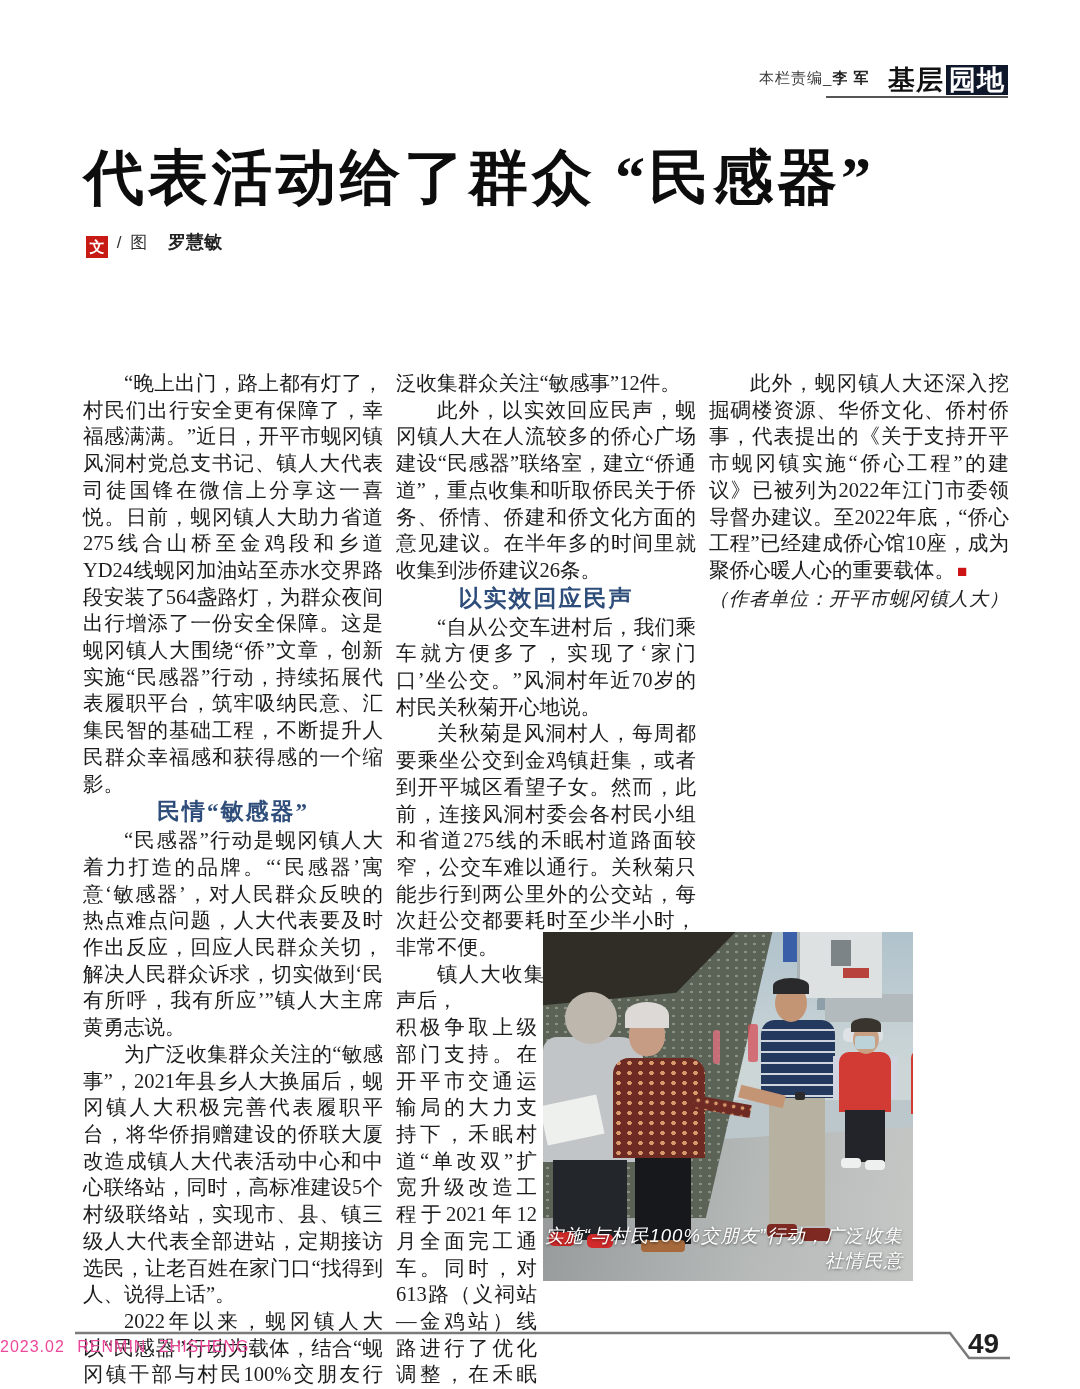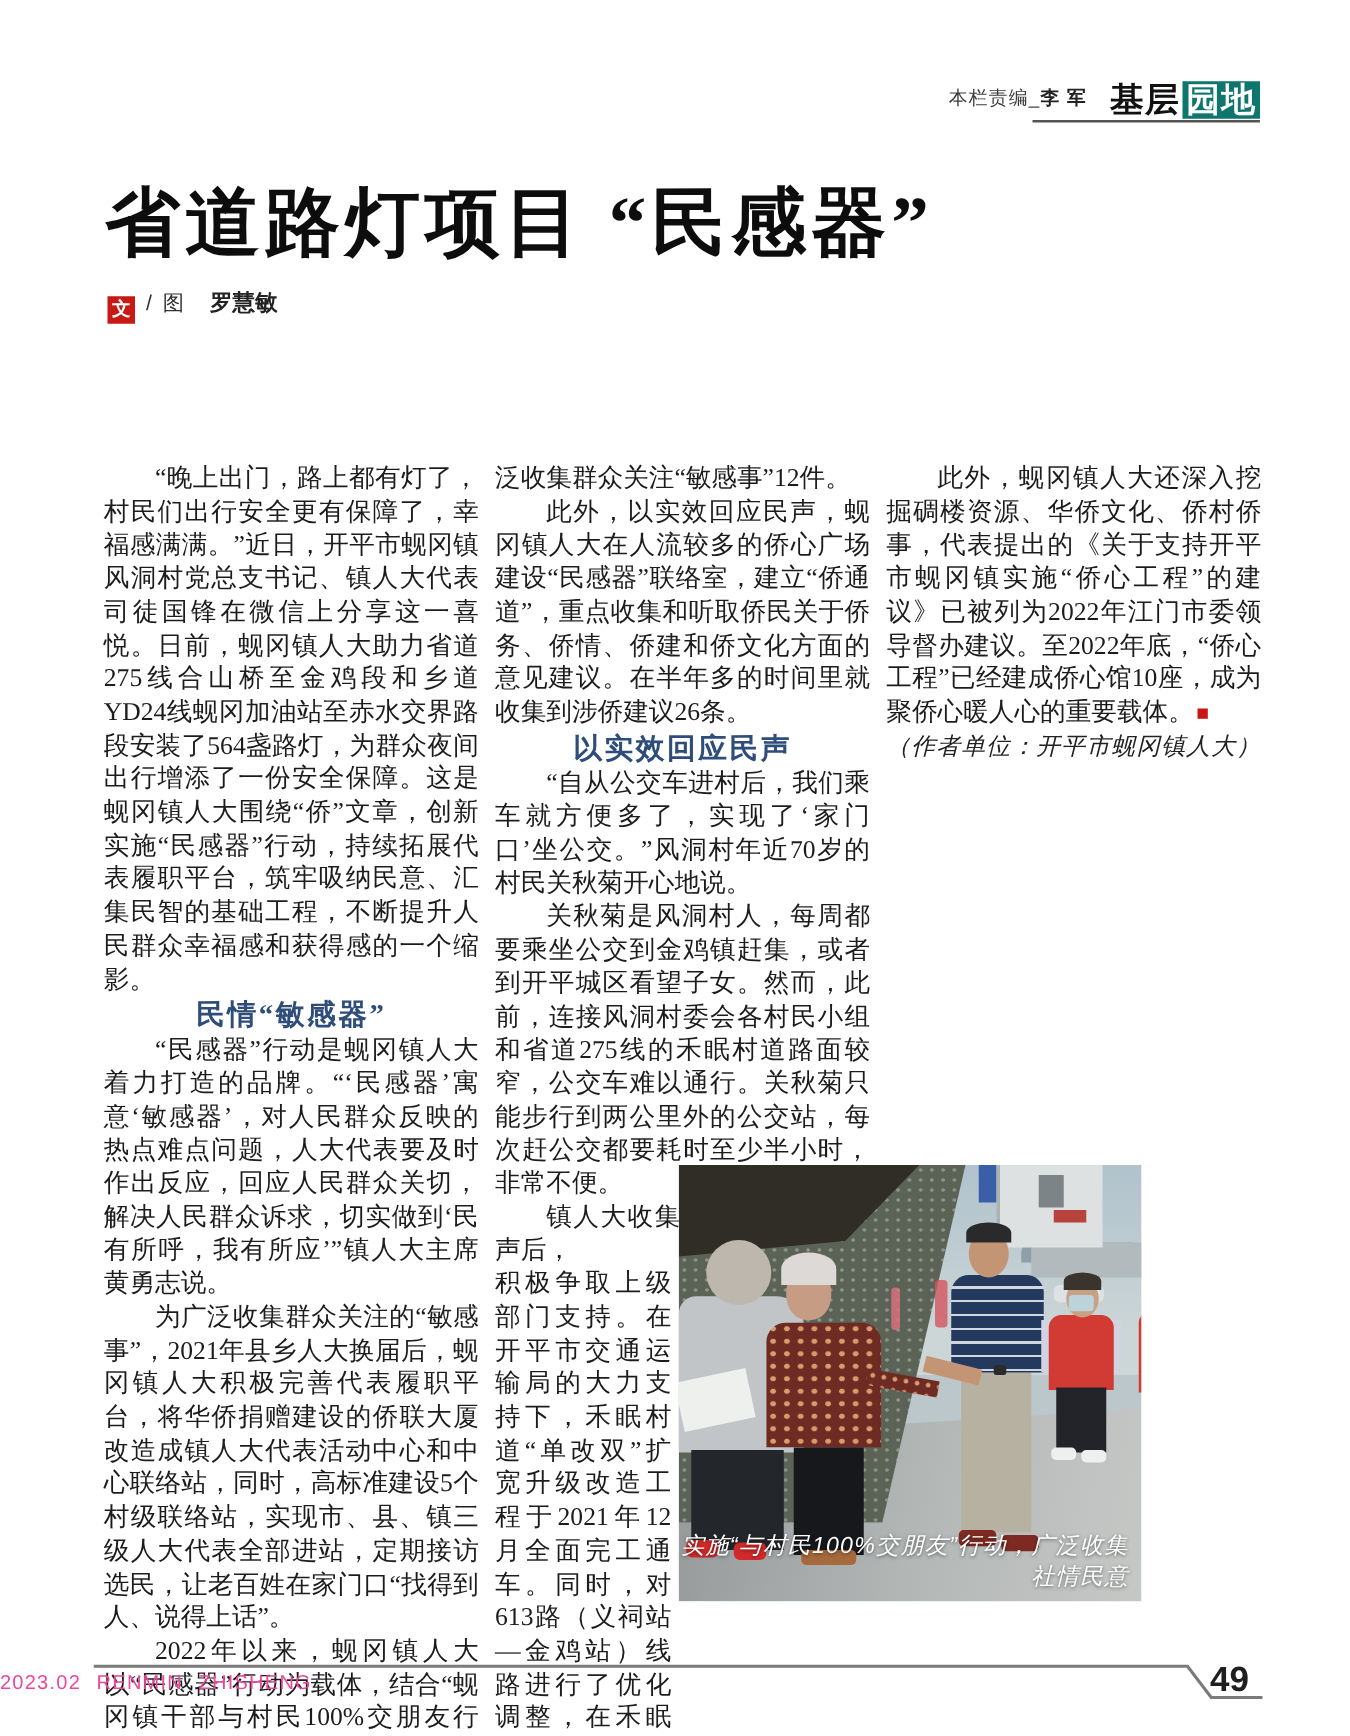--- a/index.html
+++ b/index.html
@@ -6,21 +6,21 @@
   .page{position:relative;width:1080px;height:1389px;background:#ffffff;overflow:hidden;
         font-family:"Liberation Serif","DejaVu Serif",serif;color:#1c1c1c;}
 
   
   .masthead{position:absolute;top:62px;left:0;width:1008px;text-align:right;
             font-family:"Liberation Sans","DejaVu Sans",sans-serif;}
   .editor{font-size:15px;color:#3a3a3a;letter-spacing:1px;vertical-align:6px;}
   .editor-name{font-weight:bold;color:#222;}
   .colname{display:inline-block;margin-left:14px;font-weight:bold;font-size:27px;letter-spacing:1px;}
   .colname-black{color:#111;}
-  .colname-red{background:#0f766e;color:#fff;padding:0 3px;margin-left:2px;}
+  .colname-red{background:#0f172a;color:#fff;padding:0 3px;margin-left:2px;}
   .head-rule{position:absolute;top:33px;left:826px;width:182px;height:2px;background:#555;}
   .masthead .head-rule{left:auto;right:0;top:34px;width:182px;}
 
   
   .title{position:absolute;left:84px;top:138px;margin:0;font-size:60px;font-weight:bold;
          letter-spacing:4px;color:#0d0d0d;font-family:"Liberation Serif","DejaVu Serif",serif;}
   .byline{position:absolute;left:86px;top:230px;font-family:"Liberation Sans","DejaVu Sans",sans-serif;
           font-size:17px;color:#222;}
   .wen-box{display:inline-block;width:22px;height:22px;background:#c81a14;color:#fff;text-align:center;
            line-height:22px;font-size:15px;font-weight:bold;vertical-align:-4px;}
@@ -121,21 +121,21 @@
 <body>
 
 <div class="page">
 
   <div class="masthead">
     <span class="editor"><span>本栏责编_</span><b class="editor-name">李 军</b></span>
     <span class="colname"><span class="colname-black">基层</span><span class="colname-red">园地</span></span>
     <div class="head-rule"></div>
   </div>
 
-  <h1 class="title">省道路灯项目 “民感器”</h1>
+  <h1 class="title">代表活动给了群众 “民感器”</h1>
   <div class="byline">
     <span class="wen-box">文</span>
     <span class="slash">/</span>
     <span class="tu">图</span>
     <span class="author">罗慧敏</span>
   </div>
 
   <div class="col col1">
     <p class="ind">“晚上出门，路上都有灯了，村民们出行安全更有保障了，幸福感满满。”近日，开平市蚬冈镇风洞村党总支书记、镇人大代表司徒国锋在微信上分享这一喜悦。日前，蚬冈镇人大助力省道275线合山桥至金鸡段和乡道YD24线蚬冈加油站至赤水交界路段安装了564盏路灯，为群众夜间出行增添了一份安全保障。这是蚬冈镇人大围绕“侨”文章，创新实施“民感器”行动，持续拓展代表履职平台，筑牢吸纳民意、汇集民智的基础工程，不断提升人民群众幸福感和获得感的一个缩影。</p>
     <p class="subhead">民情“敏感器”</p>

